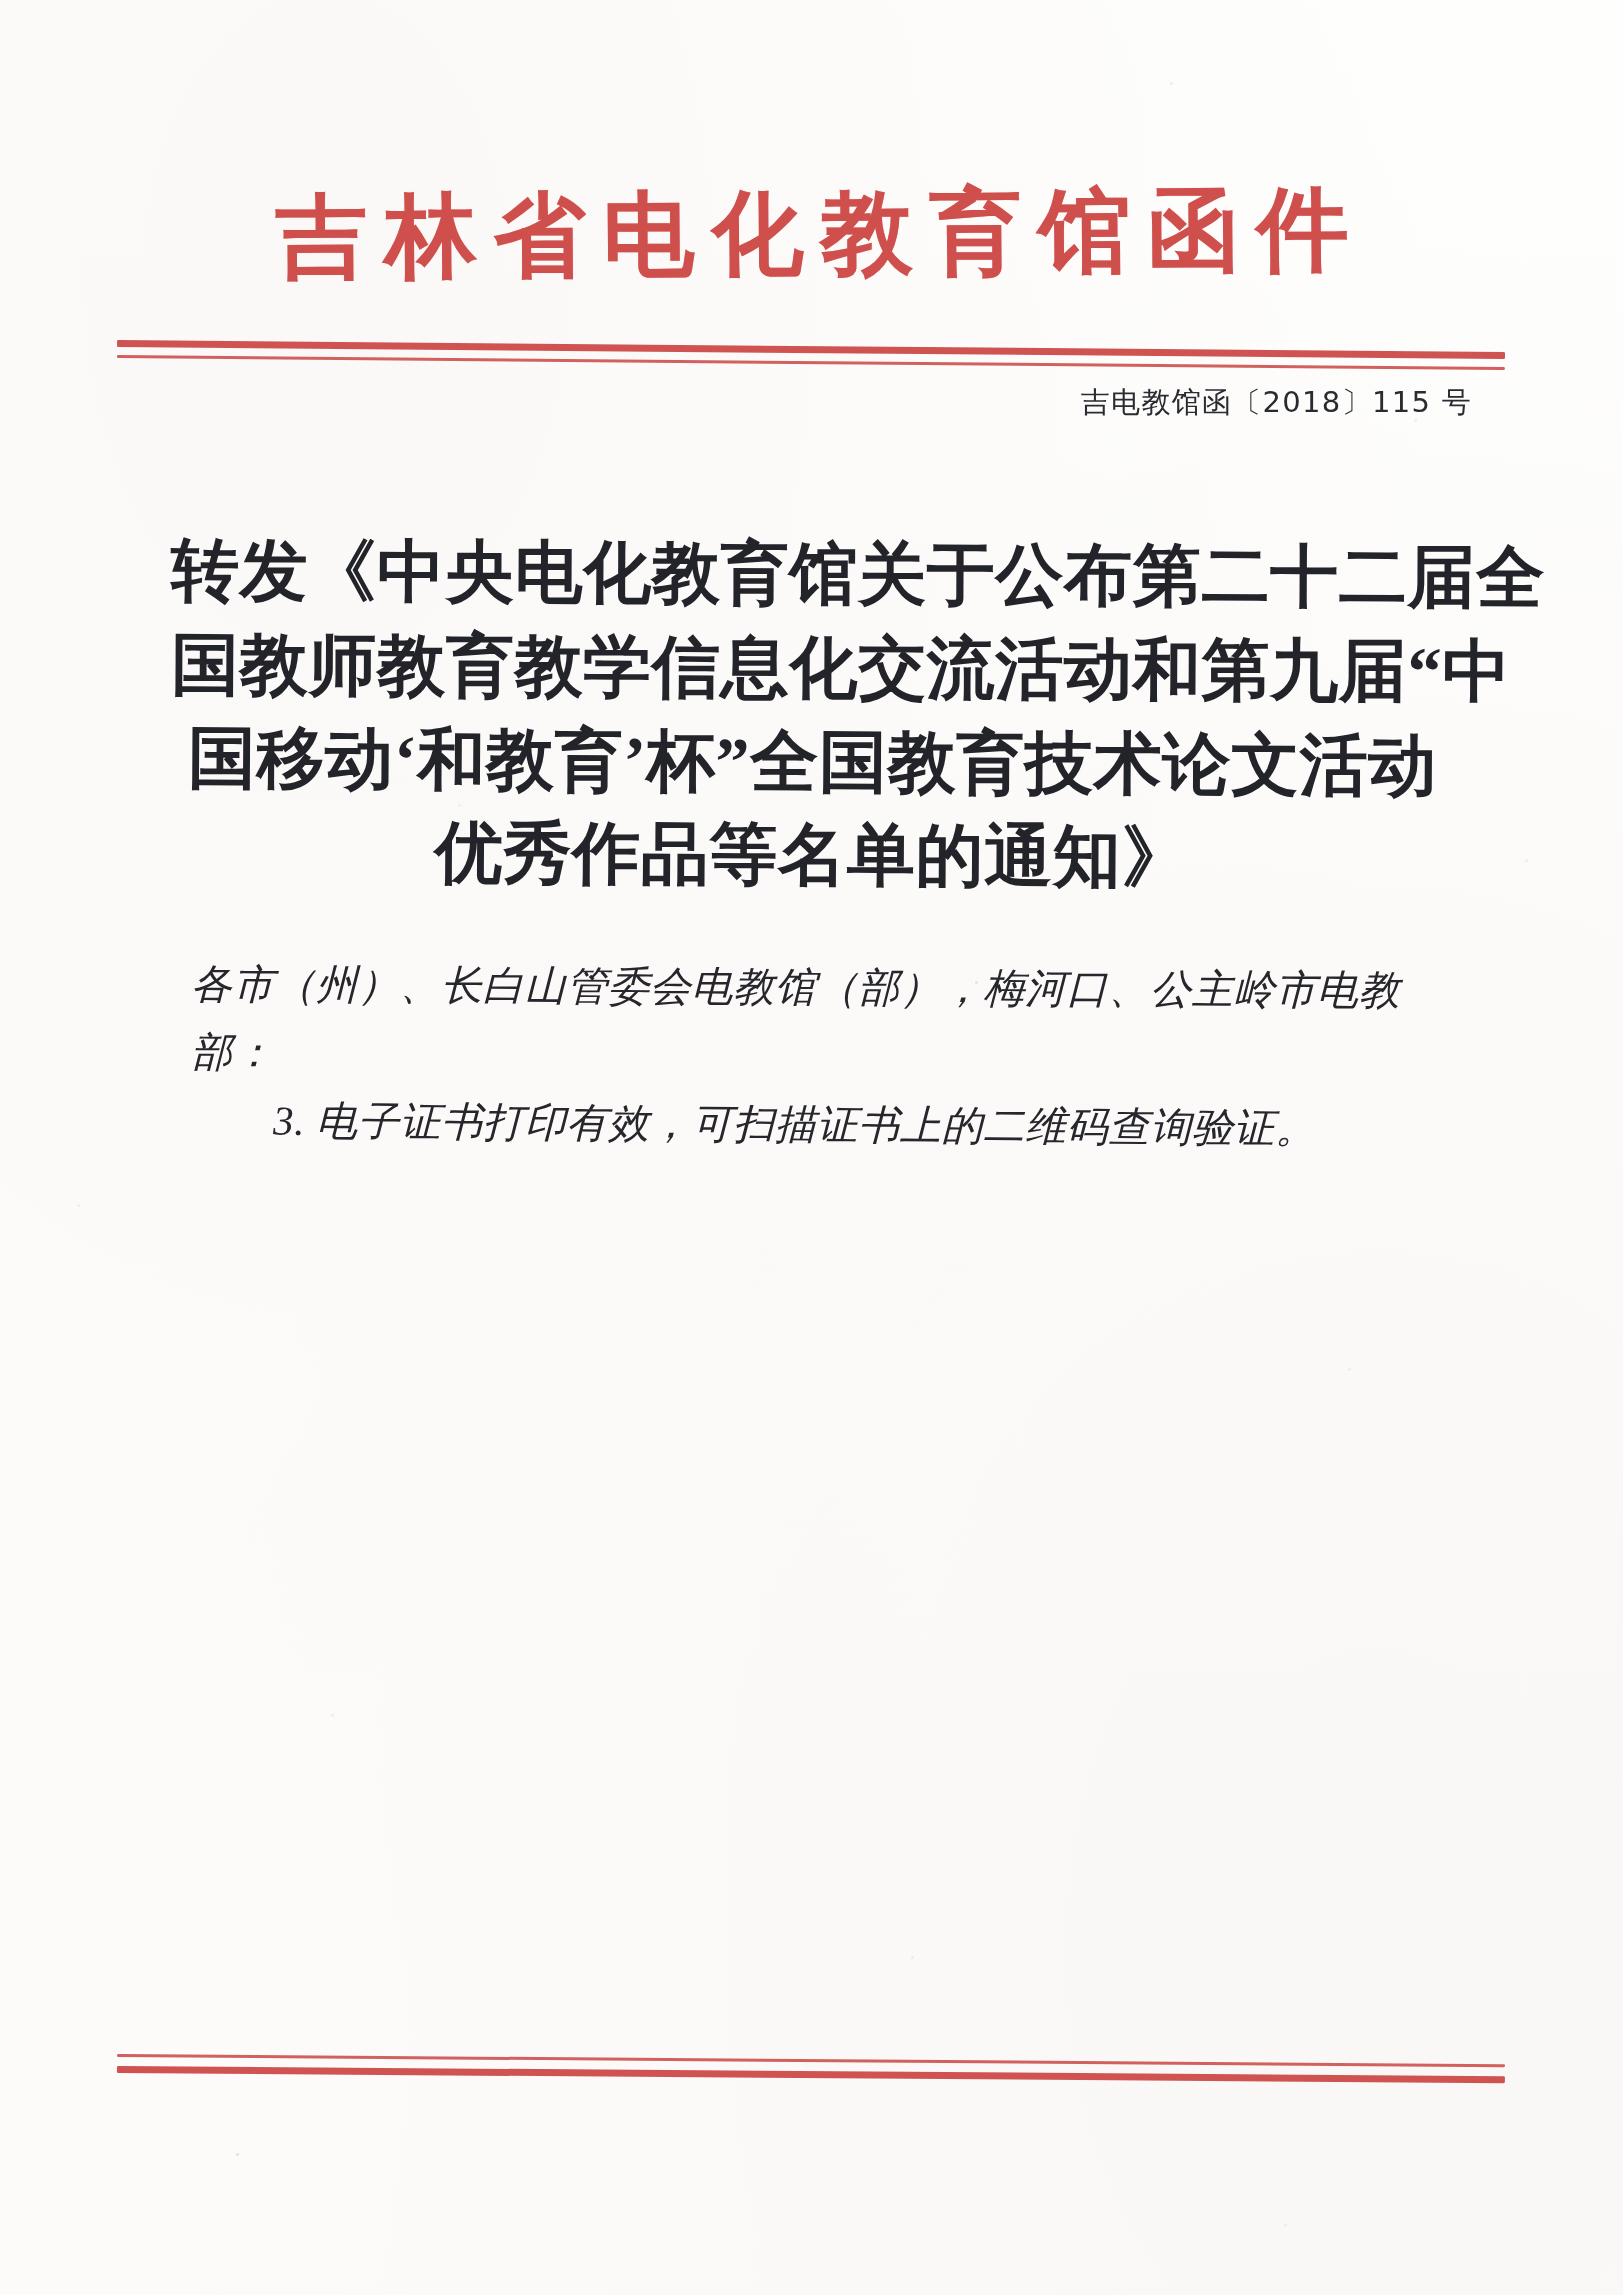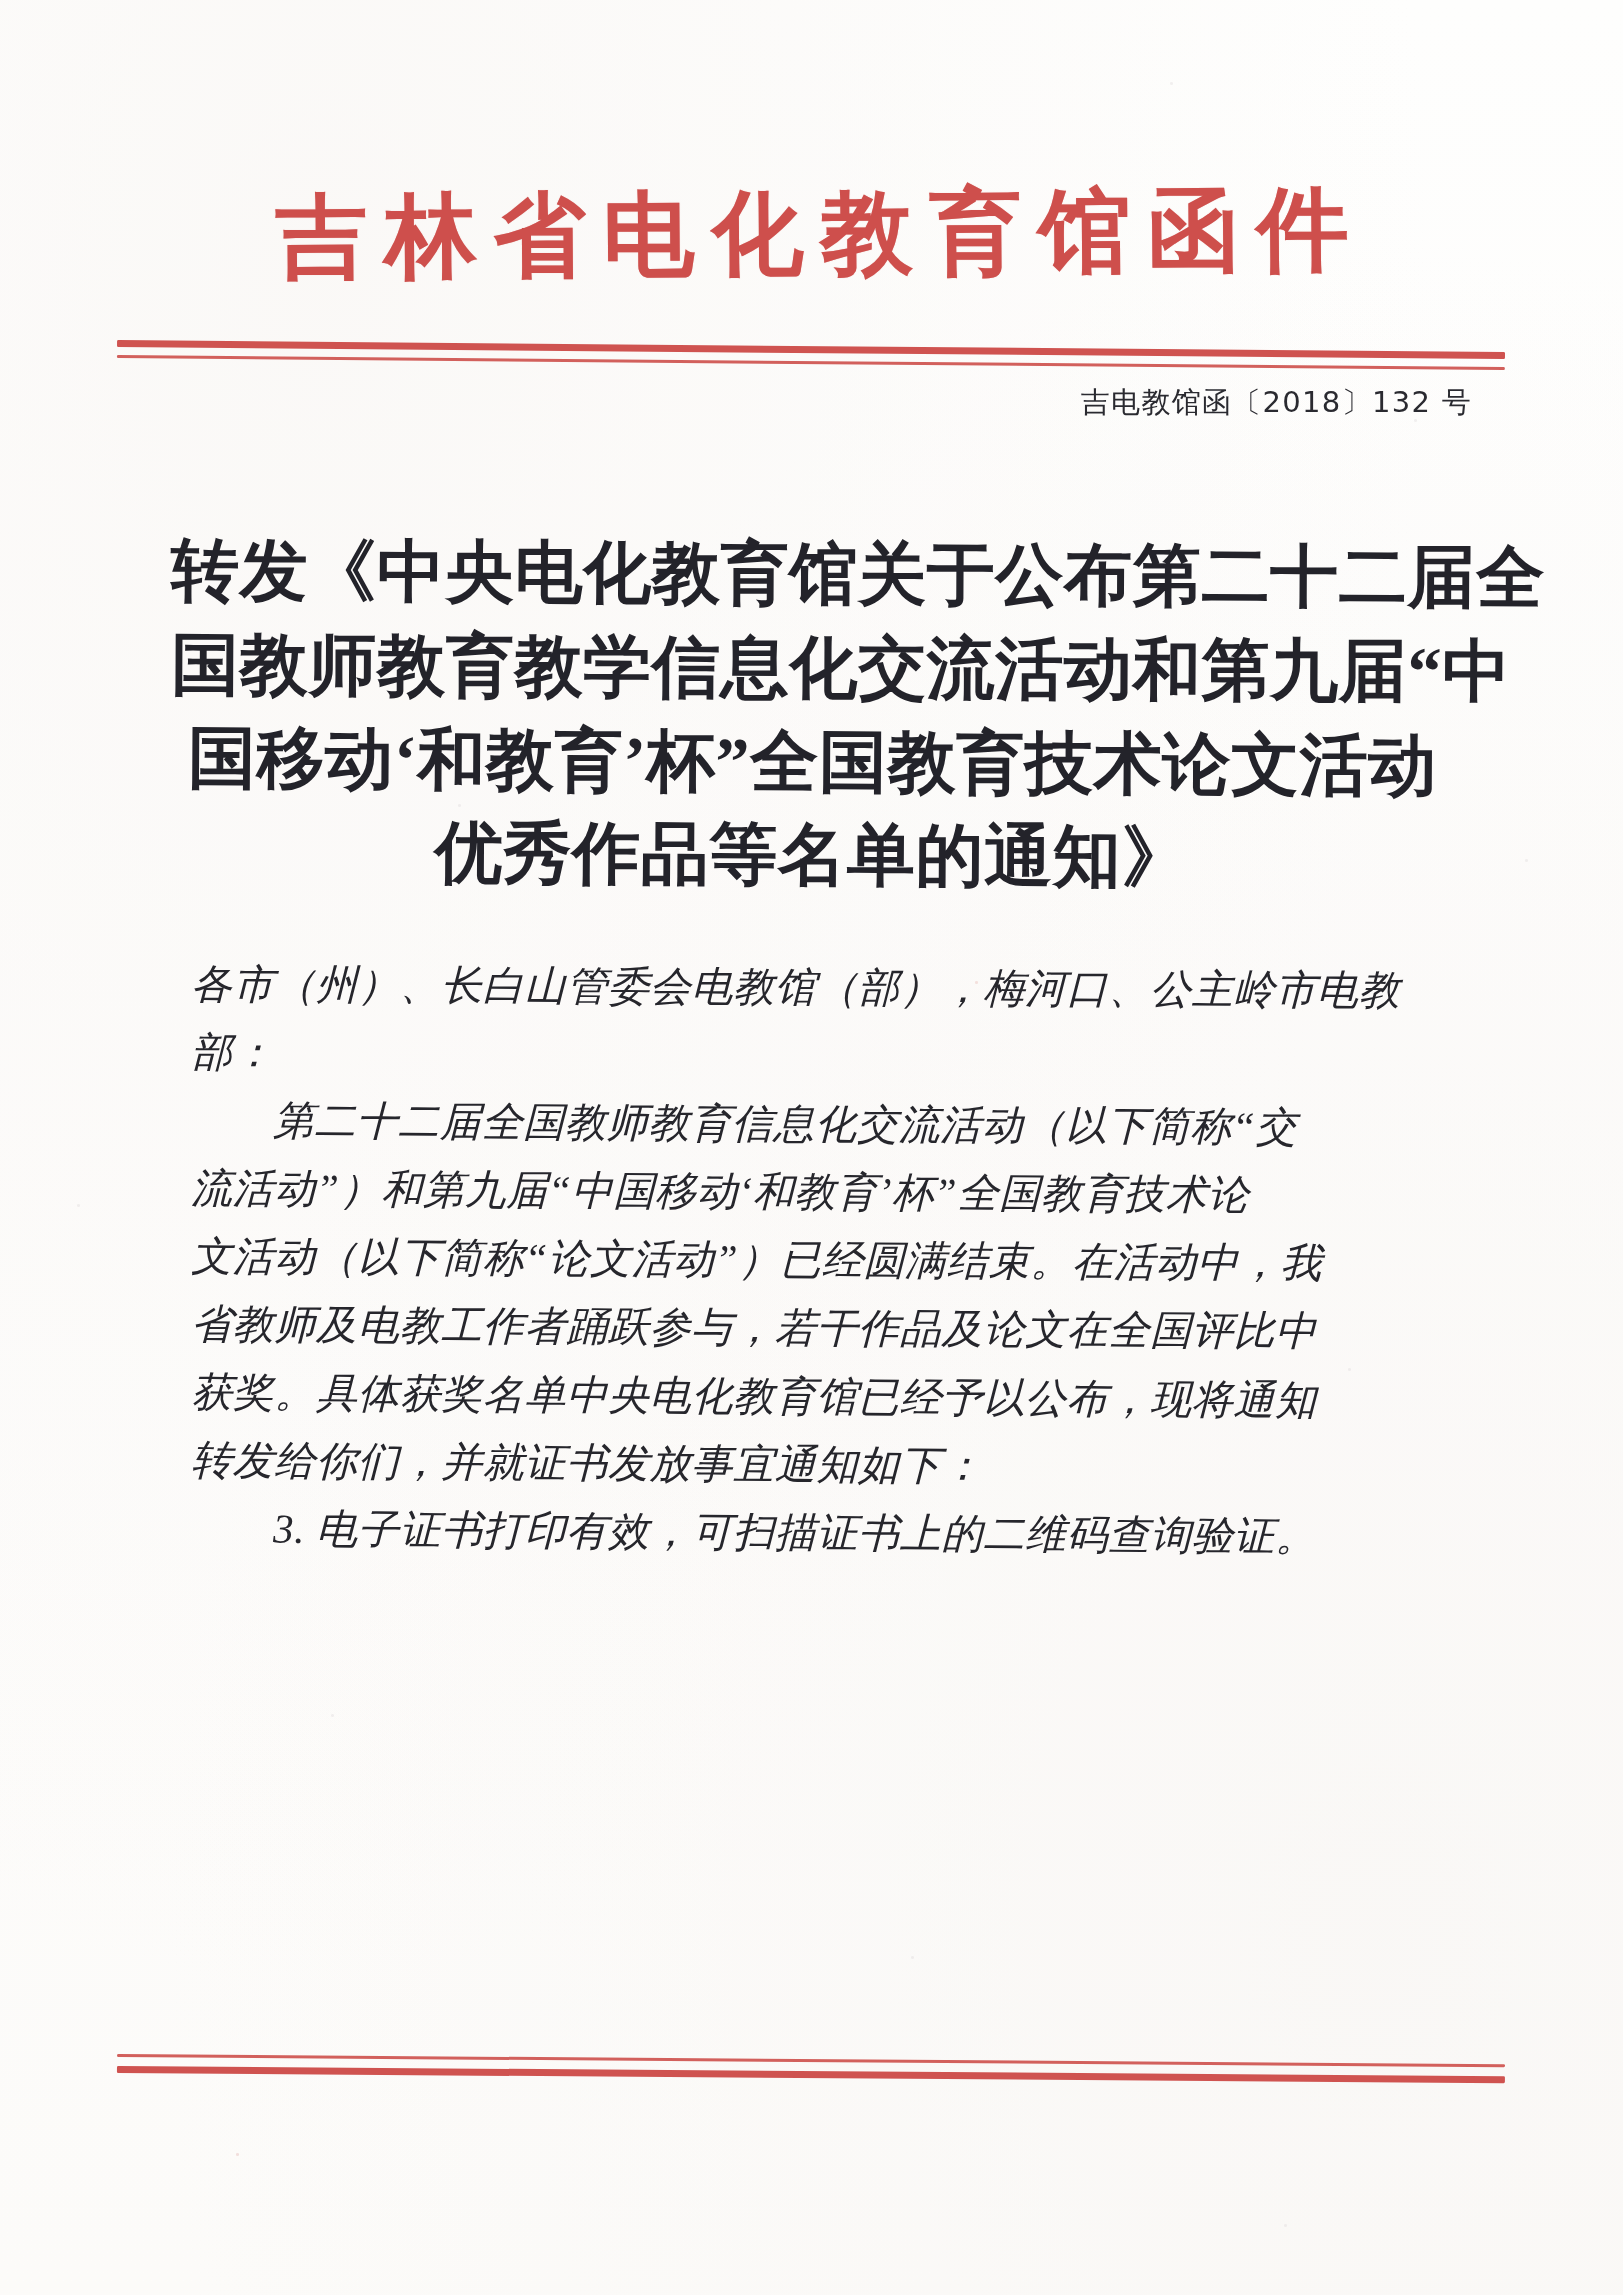--- a/index.html
+++ b/index.html
@@ -159,44 +159,36 @@
     <span style="left:1525px;top:859px;"></span>
   </div>
 
   <div id="letterhead">吉林省电化教育馆函件</div>
 
   <div class="rule-group" id="rule-top">
     <div class="rule-thick"></div>
     <div class="rule-thin"></div>
   </div>
 
-  <div id="doc-number">吉电教馆函〔2018〕132 号</div>
+  <div id="doc-number">吉电教馆函〔2018〕115 号</div>
 
   <div id="doc-title">
     <span class="tline s1">转发《中央电化教育馆关于公布第二十二届全</span>
     <span class="tline s1">国教师教育教学信息化交流活动和第九届“中</span>
     <span class="tline s2">国移动‘和教育’杯”全国教育技术论文活动</span>
     <span class="tline center s2">优秀作品等名单的通知》</span>
   </div>
 
   <div id="body-block">
 
     <div>
       <span class="bline s1">各市（州）、长白山管委会电教馆（部），梅河口、公主岭市电教</span>
       <span class="bline s1">部：</span>
     </div>
 
-    <div>
-      <span class="bline indent s2">第二十二届全国教师教育信息化交流活动（以下简称“交</span>
-      <span class="bline s2">流活动”）和第九届“中国移动‘和教育’杯”全国教育技术论</span>
-      <span class="bline s2">文活动（以下简称“论文活动”）已经圆满结束。在活动中，我</span>
-      <span class="bline s2">省教师及电教工作者踊跃参与，若干作品及论文在全国评比中</span>
-      <span class="bline s3">获奖。具体获奖名单中央电化教育馆已经予以公布，现将通知</span>
-      <span class="bline s3">转发给你们，并就证书发放事宜通知如下：</span>
-    </div>
 
 
 
     <div>
       <span class="bline indent s3">3. 电子证书打印有效，可扫描证书上的二维码查询验证。</span>
     </div>
 
   </div>
 
   <div class="rule-group" id="rule-bottom">

